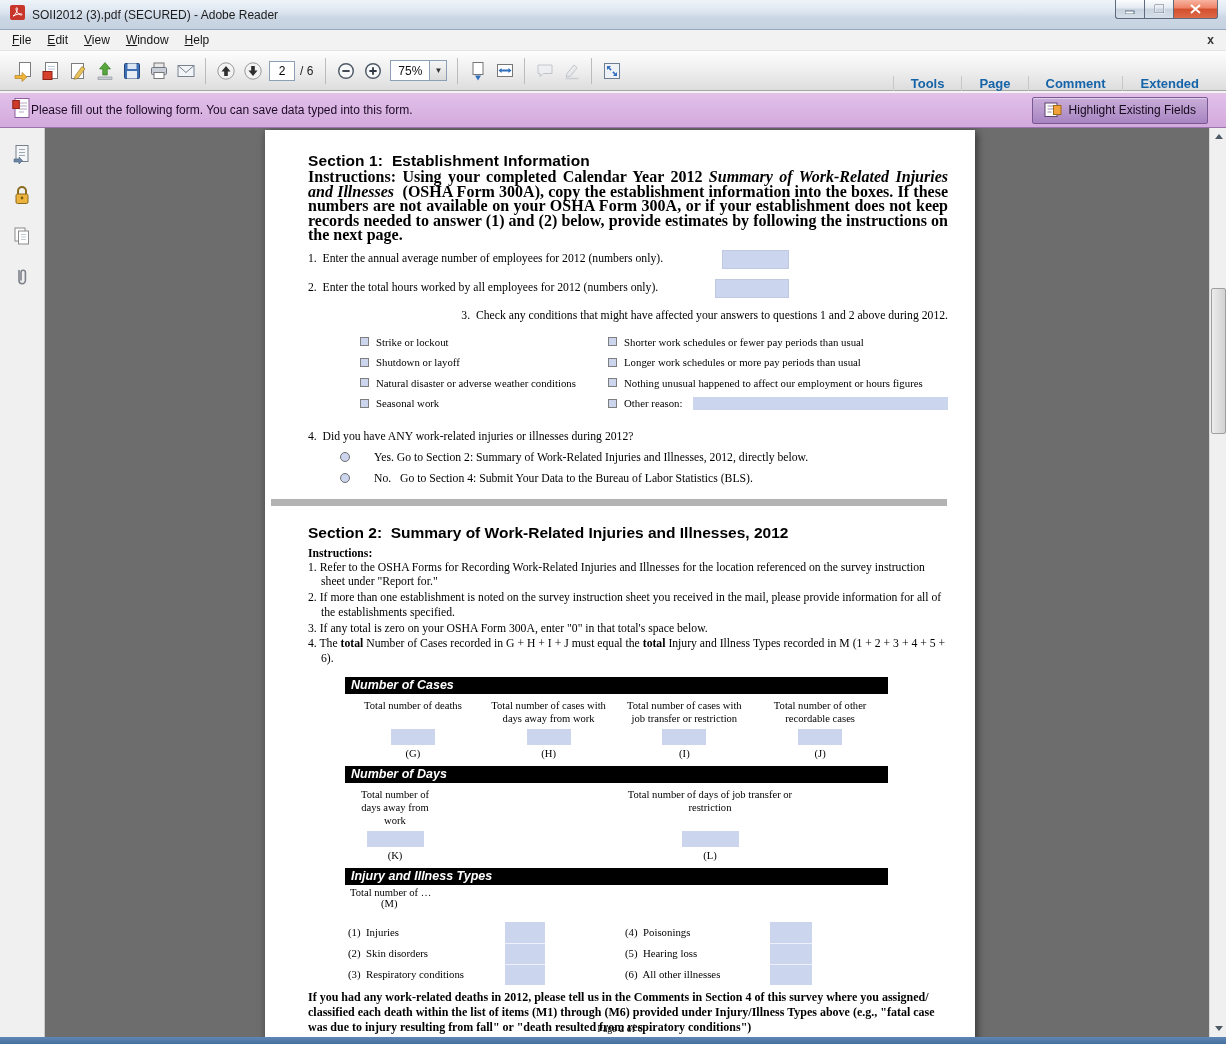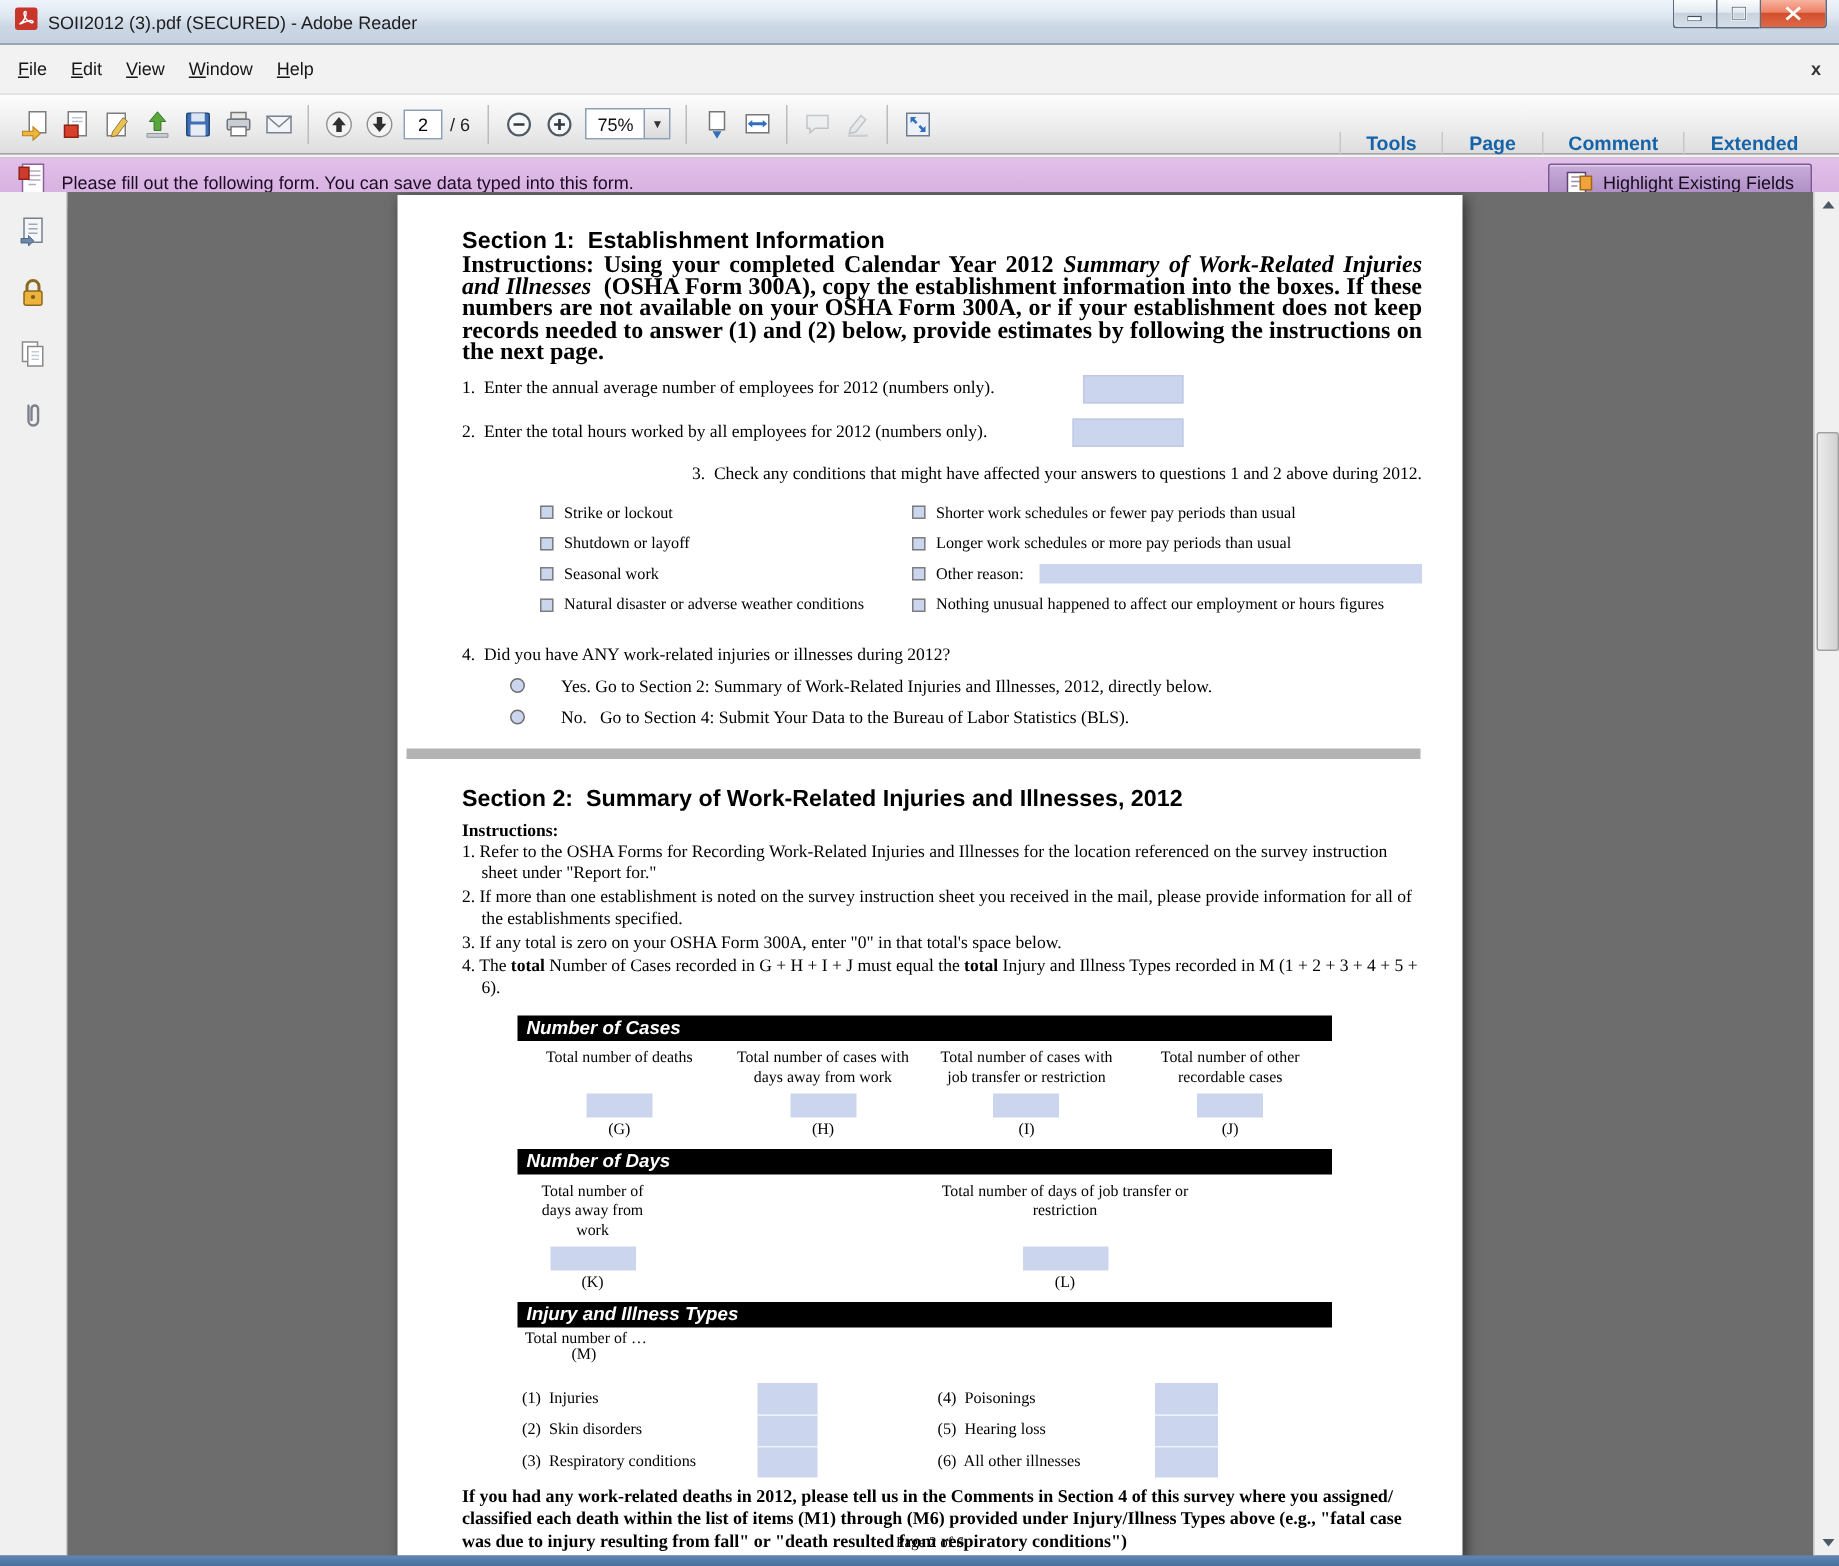--- a/index.html
+++ b/index.html
@@ -9,41 +9,41 @@
   
   .titlebar { position:relative; height:30px; background:linear-gradient(180deg,#eff4fa 0%,#dde6f0 40%,#ccd7e5 60%,#c6d2e1 100%); border-bottom:1px solid #96a7bc; display:flex; align-items:center; padding-left:9px; }
   .title-text { font-size:12px; color:#1c1c1c; margin-left:6px; }
   .win-controls { position:absolute; top:0; right:8px; display:flex; }
   .win-btn { width:29px; height:19px; border:1px solid #5d6b7c; border-top:none; display:flex; align-items:center; justify-content:center; background:linear-gradient(#fbfcfd,#e3eaf1 45%,#c8d3df 50%,#d6dfe9); }
   .win-btn.minb { border-radius:0 0 0 3px; border-right:none; }
   .win-btn.maxb { border-right:none; }
   .win-btn.closeb { width:45px; background:linear-gradient(#f7b3a0,#ee8266 45%,#d24f2e 50%,#de6a47); border-radius:0 0 3px 0; }
 
   
-  .menubar { height:33px; background:#f2f2f2; display:flex; align-items:center; padding-left:4px; border-bottom:1px solid #e3e3e3; }
+  .menubar { height:21px; background:#f2f2f2; display:flex; align-items:center; padding-left:4px; border-bottom:1px solid #e3e3e3; }
   .menu-item { display:inline-block; padding:3px 8px; font-size:12px; color:#161616; }
   .menu-item::first-letter { text-decoration:underline; }
   .menu-close { margin-left:auto; padding:0 12px; font-size:12px; font-weight:bold; color:#333; }
 
   
   .toolbar { height:40px; background:linear-gradient(#fdfdfd,#ededed 55%,#dddddd); border-bottom:1px solid #a5a5a5; display:flex; align-items:center; padding:0 10px; }
   .tool-btn { width:27px; height:27px; display:flex; align-items:center; justify-content:center; border-radius:3px; flex:none; }
   .tool-sep { width:1px; height:26px; background:#bcbcbc; margin:0 6px; flex:none; }
   .dim { opacity:.45; }
   .page-input { width:26px; height:20px; border:1px solid #8ba0b5; background:#fff; font-size:12px; text-align:center; margin:0 3px; }
   .page-count { font-size:12px; color:#222; margin:0 6px 0 2px; white-space:nowrap; }
   .zoom-box { display:flex; align-items:center; height:21px; border:1px solid #8ba0b5; background:#fff; margin:0 4px; }
   .zoom-value { font-size:12px; padding:0 7px; color:#111; }
   .zoom-caret { width:17px; height:100%; background:linear-gradient(#f7f7f7,#dadada); border-left:1px solid #8ba0b5; display:flex; align-items:center; justify-content:center; font-size:8px; color:#333; }
   .toolbar-right { margin-left:auto; display:flex; align-items:flex-end; height:40px; }
   .panel-label { font-size:13px; font-weight:bold; color:#1563a8; padding:0 17px; display:flex; align-items:center; border-left:1px solid #c7c7c7; }
 
   
   .form-banner { height:37px; background:linear-gradient(#e2c1e9,#d3aadd); border-top:2px solid #f3f3f3; border-bottom:1px solid #9b74ad; display:flex; align-items:center; padding:0 12px; }
-  .banner-msg { font-size:12px; color:#1d0b26; margin-left:10px; }
+  .banner-msg { font-size:12px; color:#1d0b26; margin-left:0; }
   .highlight-btn { margin-left:auto; margin-right:6px; display:flex; align-items:center; gap:7px; height:27px; padding:0 11px; background:linear-gradient(#c9add9,#a884c1); border:1px solid #7a5894; border-radius:2px; font-size:12px; color:#140a1c; box-shadow:inset 0 1px 0 rgba(255,255,255,.45); }
 
   
   .sidebar { position:absolute; left:0; top:128px; bottom:7px; width:45px; background:#f0f0f0; border-right:1px solid #c9c9c9; display:flex; flex-direction:column; align-items:center; padding-top:13px; gap:15px; }
   .side-btn { width:28px; height:26px; display:flex; align-items:center; justify-content:center; }
 
   
   .docarea { position:absolute; left:45px; right:17px; top:128px; bottom:7px; background:#6d6d6d; overflow:hidden; }
   .pdf-page { position:absolute; left:220px; top:2px; width:710px; height:1200px; background:#fff; box-shadow:2px 2px 8px rgba(0,0,0,.55); }
 
@@ -350,36 +350,36 @@
                 <span class="cond-label">Shutdown or layoff</span>
               </div>
             <div class="cond-cell cond-right">
                 <span class="checkbox"></span>
                 <span class="cond-label">Longer work schedules or more pay periods than usual</span>
               </div>
           </div>
           <div class="cond-row">
             <div class="cond-cell cond-left">
                 <span class="checkbox"></span>
+                <span class="cond-label">Natural disaster or adverse weather conditions</span>
+              </div>
+            <div class="cond-cell cond-right">
+                <span class="checkbox"></span>
+                <span class="cond-label">Nothing unusual happened to affect our employment or hours figures</span>
+              </div>
+          </div>
+          <div class="cond-row">
+            <div class="cond-cell cond-left">
+                <span class="checkbox"></span>
                 <span class="cond-label">Seasonal work</span>
               </div>
             <div class="cond-cell cond-right">
                 <span class="checkbox"></span>
                 <span class="cond-label">Other reason:</span>
                 <span class="other-field"></span>
-              </div>
-          </div>
-          <div class="cond-row">
-            <div class="cond-cell cond-left">
-                <span class="checkbox"></span>
-                <span class="cond-label">Natural disaster or adverse weather conditions</span>
-              </div>
-            <div class="cond-cell cond-right">
-                <span class="checkbox"></span>
-                <span class="cond-label">Nothing unusual happened to affect our employment or hours figures</span>
               </div>
           </div>
         </div>
 
         <div class="q4">4.&nbsp; Did you have ANY work-related injuries or illnesses during 2012?</div>
         <div class="radio-row">
           <span class="radio"></span>
           <span>Yes. Go to Section 2: Summary of Work-Related Injuries and Illnesses, 2012, directly below.</span>
         </div>
         <div class="radio-row">

